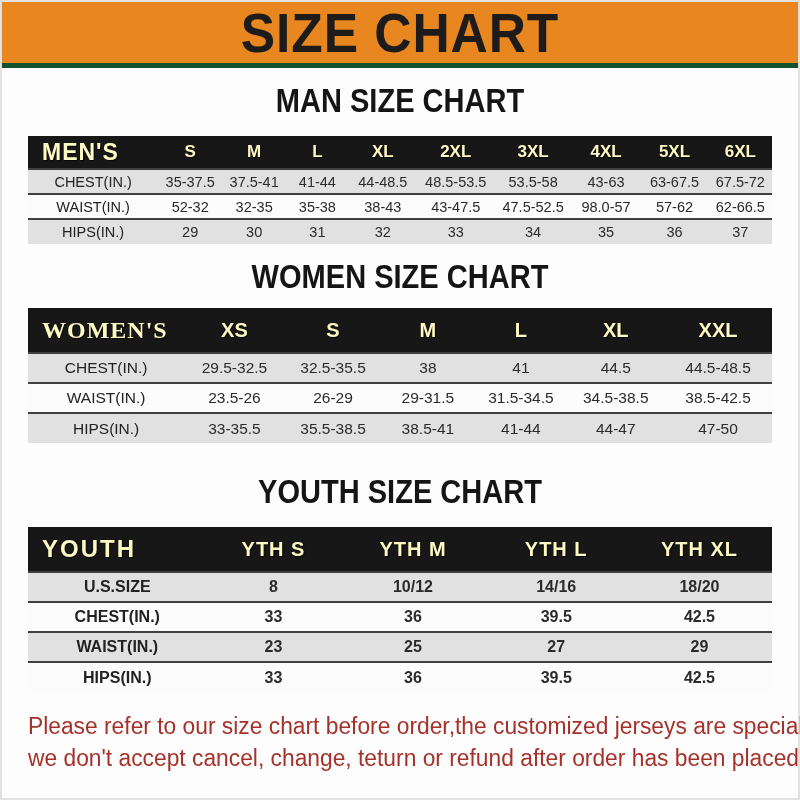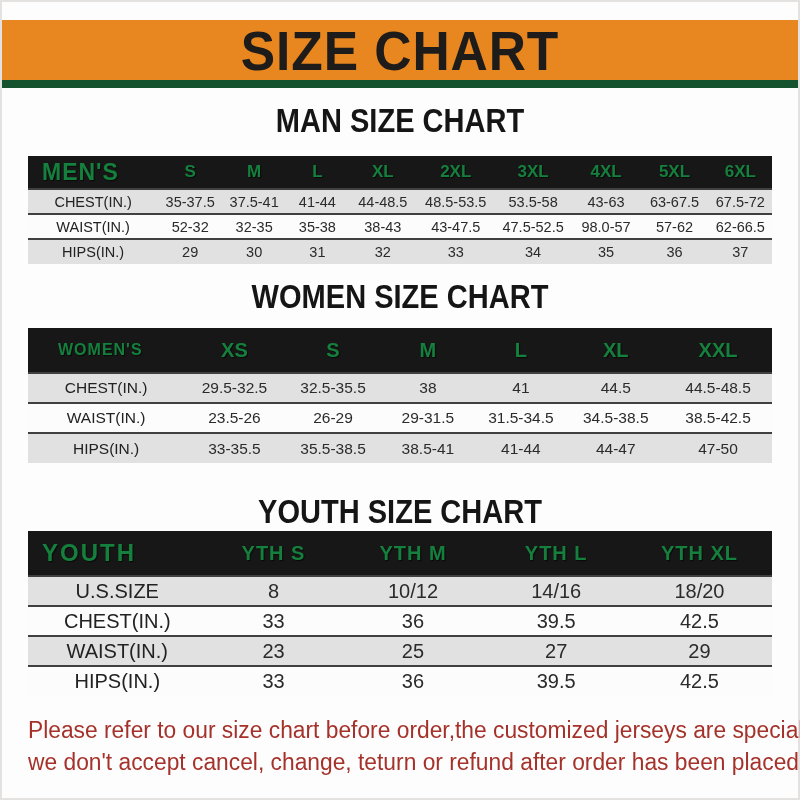--- a/index.html
+++ b/index.html
@@ -14,22 +14,22 @@
     background: #fdfdfd;
     outline: 2px solid #e4e2e0;
     outline-offset: -2px;
     overflow: hidden;
   }
 
   
   .banner {
     height: 68px;
     background: #e8861f;
-    border-bottom: 8px solid #14532d;
-    display: flex; align-items: center; justify-content: center; margin-top: 20px;
+    border-bottom: 5px solid #14532d;
+    display: flex; align-items: center; justify-content: center;
   }
   .banner-title {
     font-size: 56px;
     font-weight: 800;
     letter-spacing: 1px;
     color: #1d1c1a;
     transform: scaleX(0.92);
     line-height: 1;
     padding-top: 2px;
   }
@@ -52,21 +52,21 @@
   .size-table {
     width: 744px;
     margin: 0 auto;
     border-collapse: collapse;
     table-layout: fixed;
   }
   .size-table thead tr {
     background: #171717;
   }
   .size-table thead th {
-    color: #15803d;
+    color: #fef9c3;
     font-weight: 700;
     text-align: center;
     text-shadow: 1px 1px 1px rgba(0,0,0,0.6);
   }
   .size-table thead th.corner {
     text-align: left;
     letter-spacing: 1px;
   }
   .size-table tbody tr { border-top: 2px solid #404040; }
   .size-table tbody tr.gray  { background: #e1e1e1; }
@@ -81,30 +81,30 @@
   .men { margin-top: 16px; }
   .men thead tr { height: 33px; }
   .men thead th { font-size: 17px; }
   .men thead th.corner { font-size: 23px; padding-left: 14px; }
   .men tbody tr { height: 25px; }
   .men tbody td { font-size: 14.5px; }
 
   .women { margin-top: 12px; }
   .women thead tr { height: 45px; }
   .women thead th { font-size: 20px; }
-  .women thead th.corner { font-size: 16px; padding-left: 30px; }
+  .women thead th.corner { font-size: 24px; padding-left: 14px; font-family: Liberation Serif, serif; }
   .women tbody tr { height: 30px; }
   .women tbody td { font-size: 15.5px; }
 
-  .youth { margin-top: 0; }
+  .youth { margin-top: 16px; }
   .youth thead tr { height: 45px; }
   .youth thead th { font-size: 20px; letter-spacing: 1px; text-align: center; }
   .youth thead th.corner { font-size: 24px; padding-left: 14px; letter-spacing: 2px; }
   .youth tbody tr { height: 30px; }
-  .youth tbody td { font-size: 20px; }
+  .youth tbody td { font-size: 16px; font-weight: bold; }
 
   
   .note {
     margin-top: 18px;
     padding-left: 28px;
     color: #a5322a;
   }
   .note p {
     font-size: 23.5px;
     font-weight: 500;

